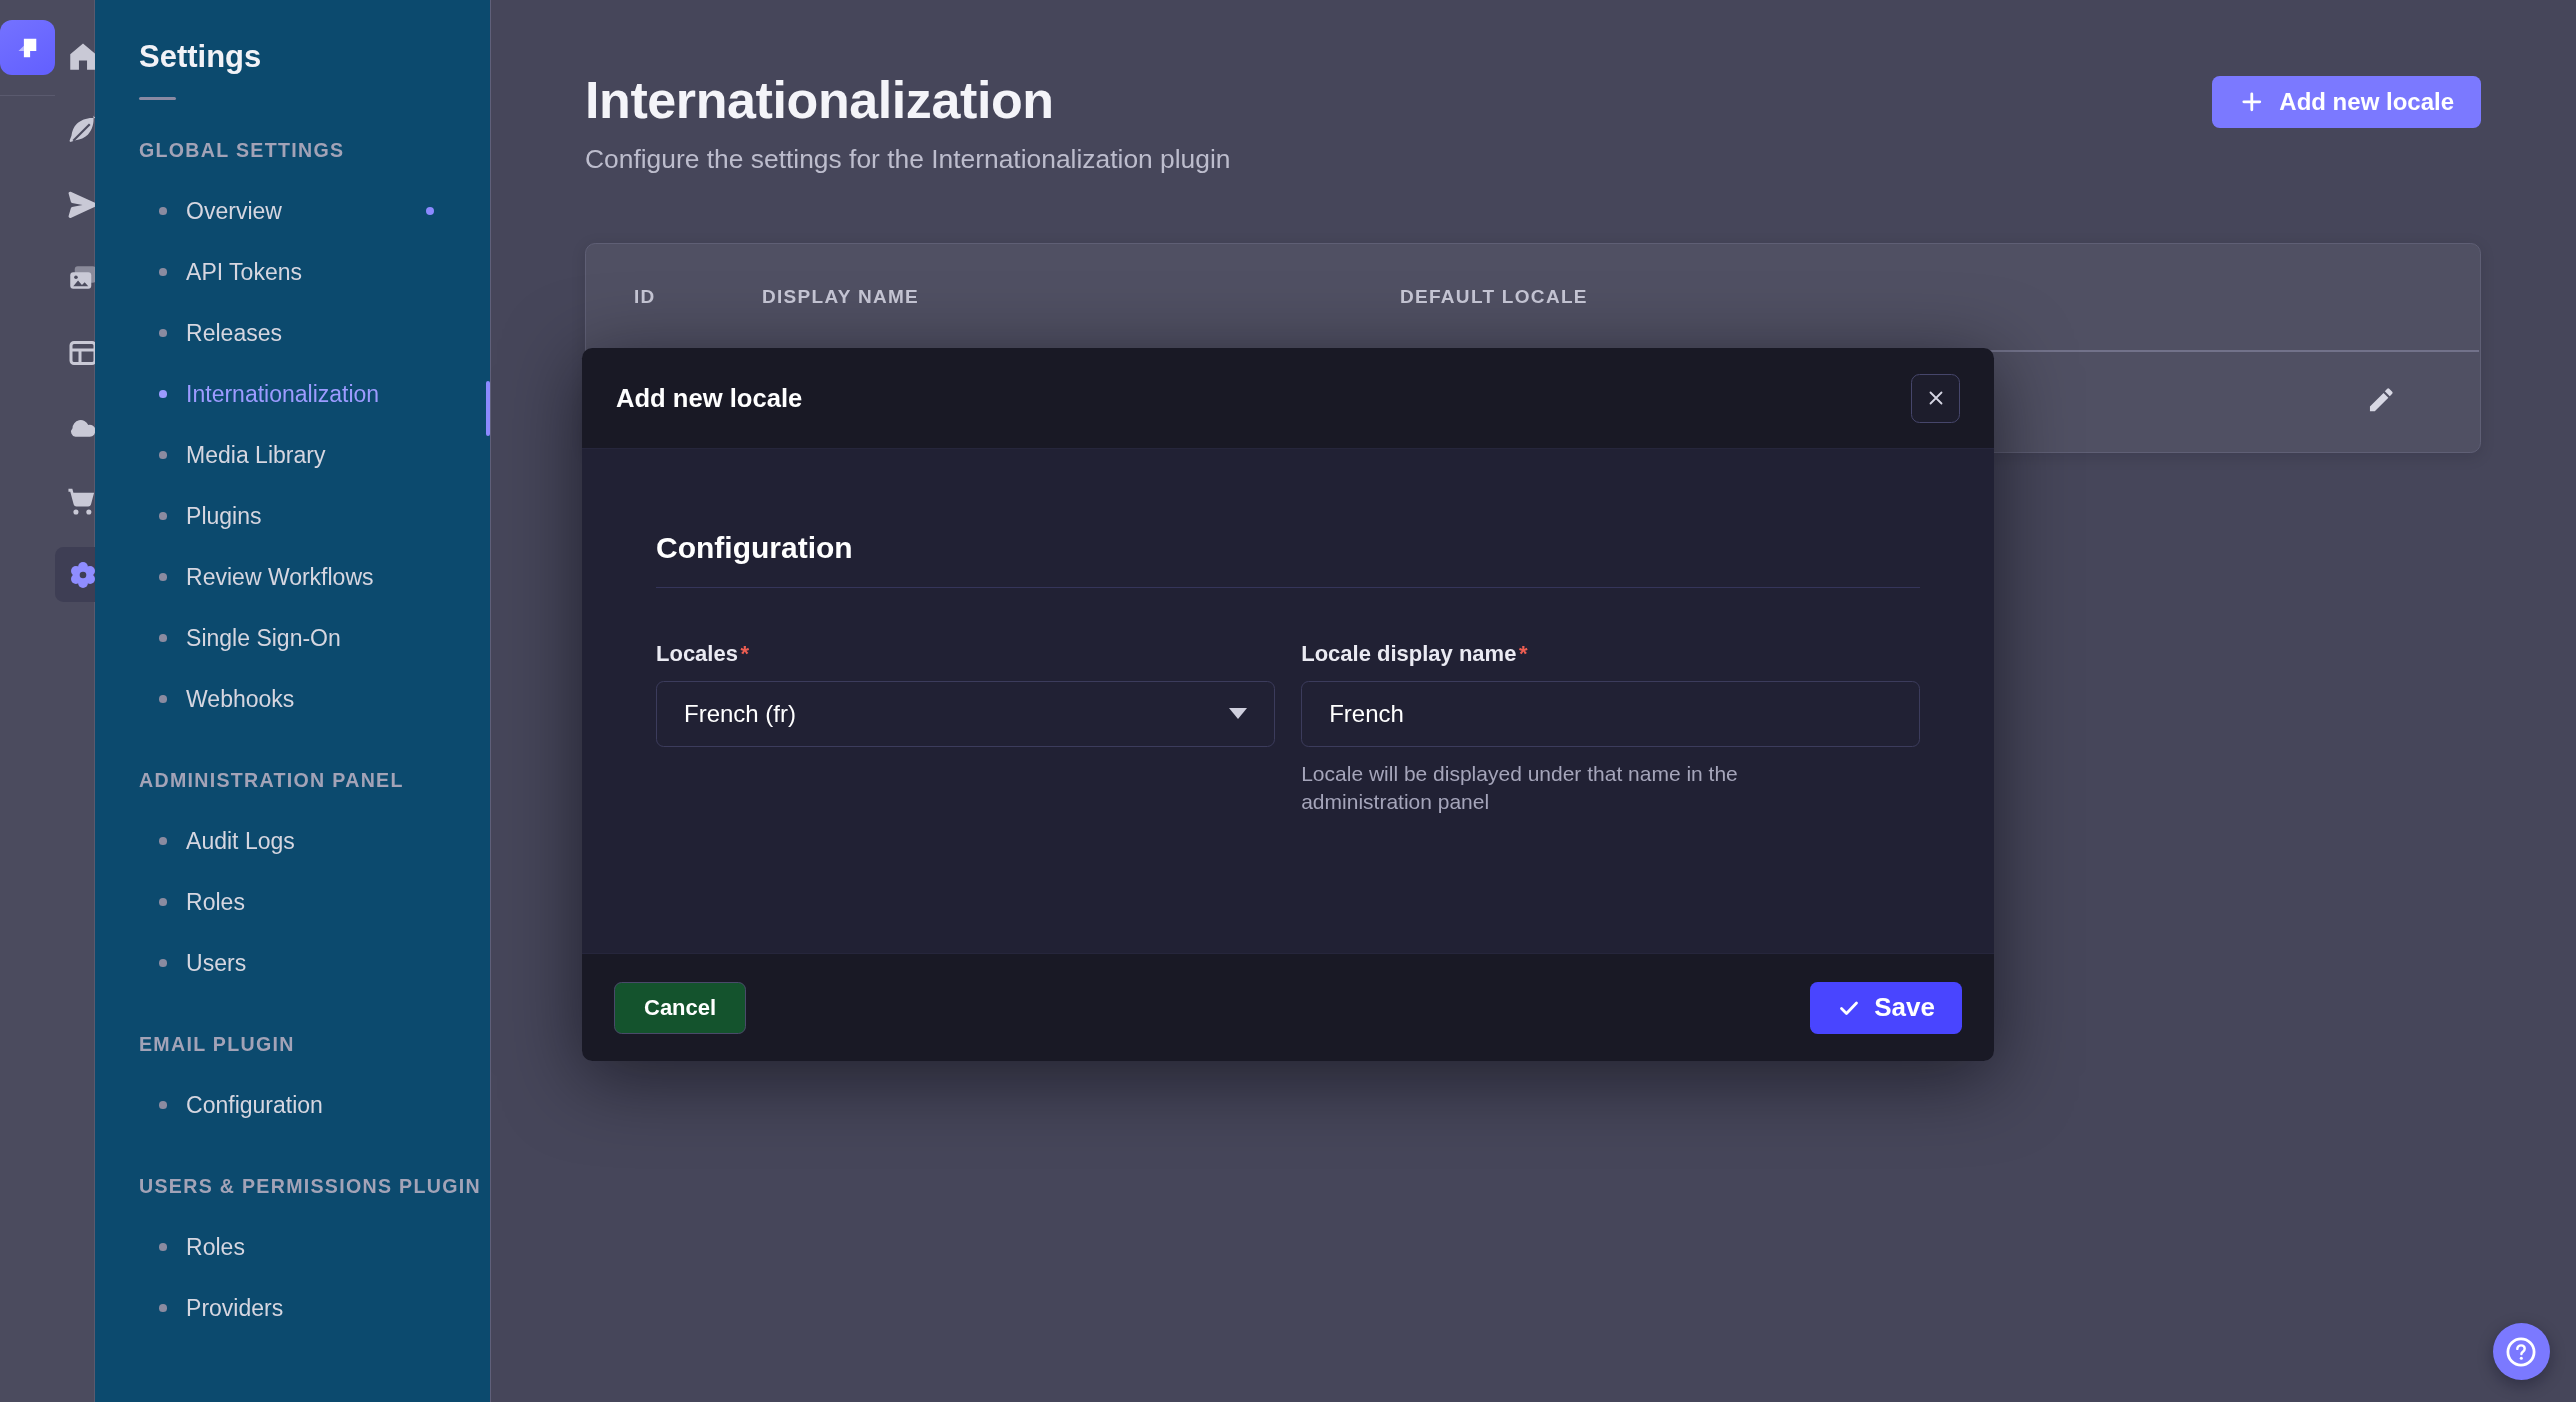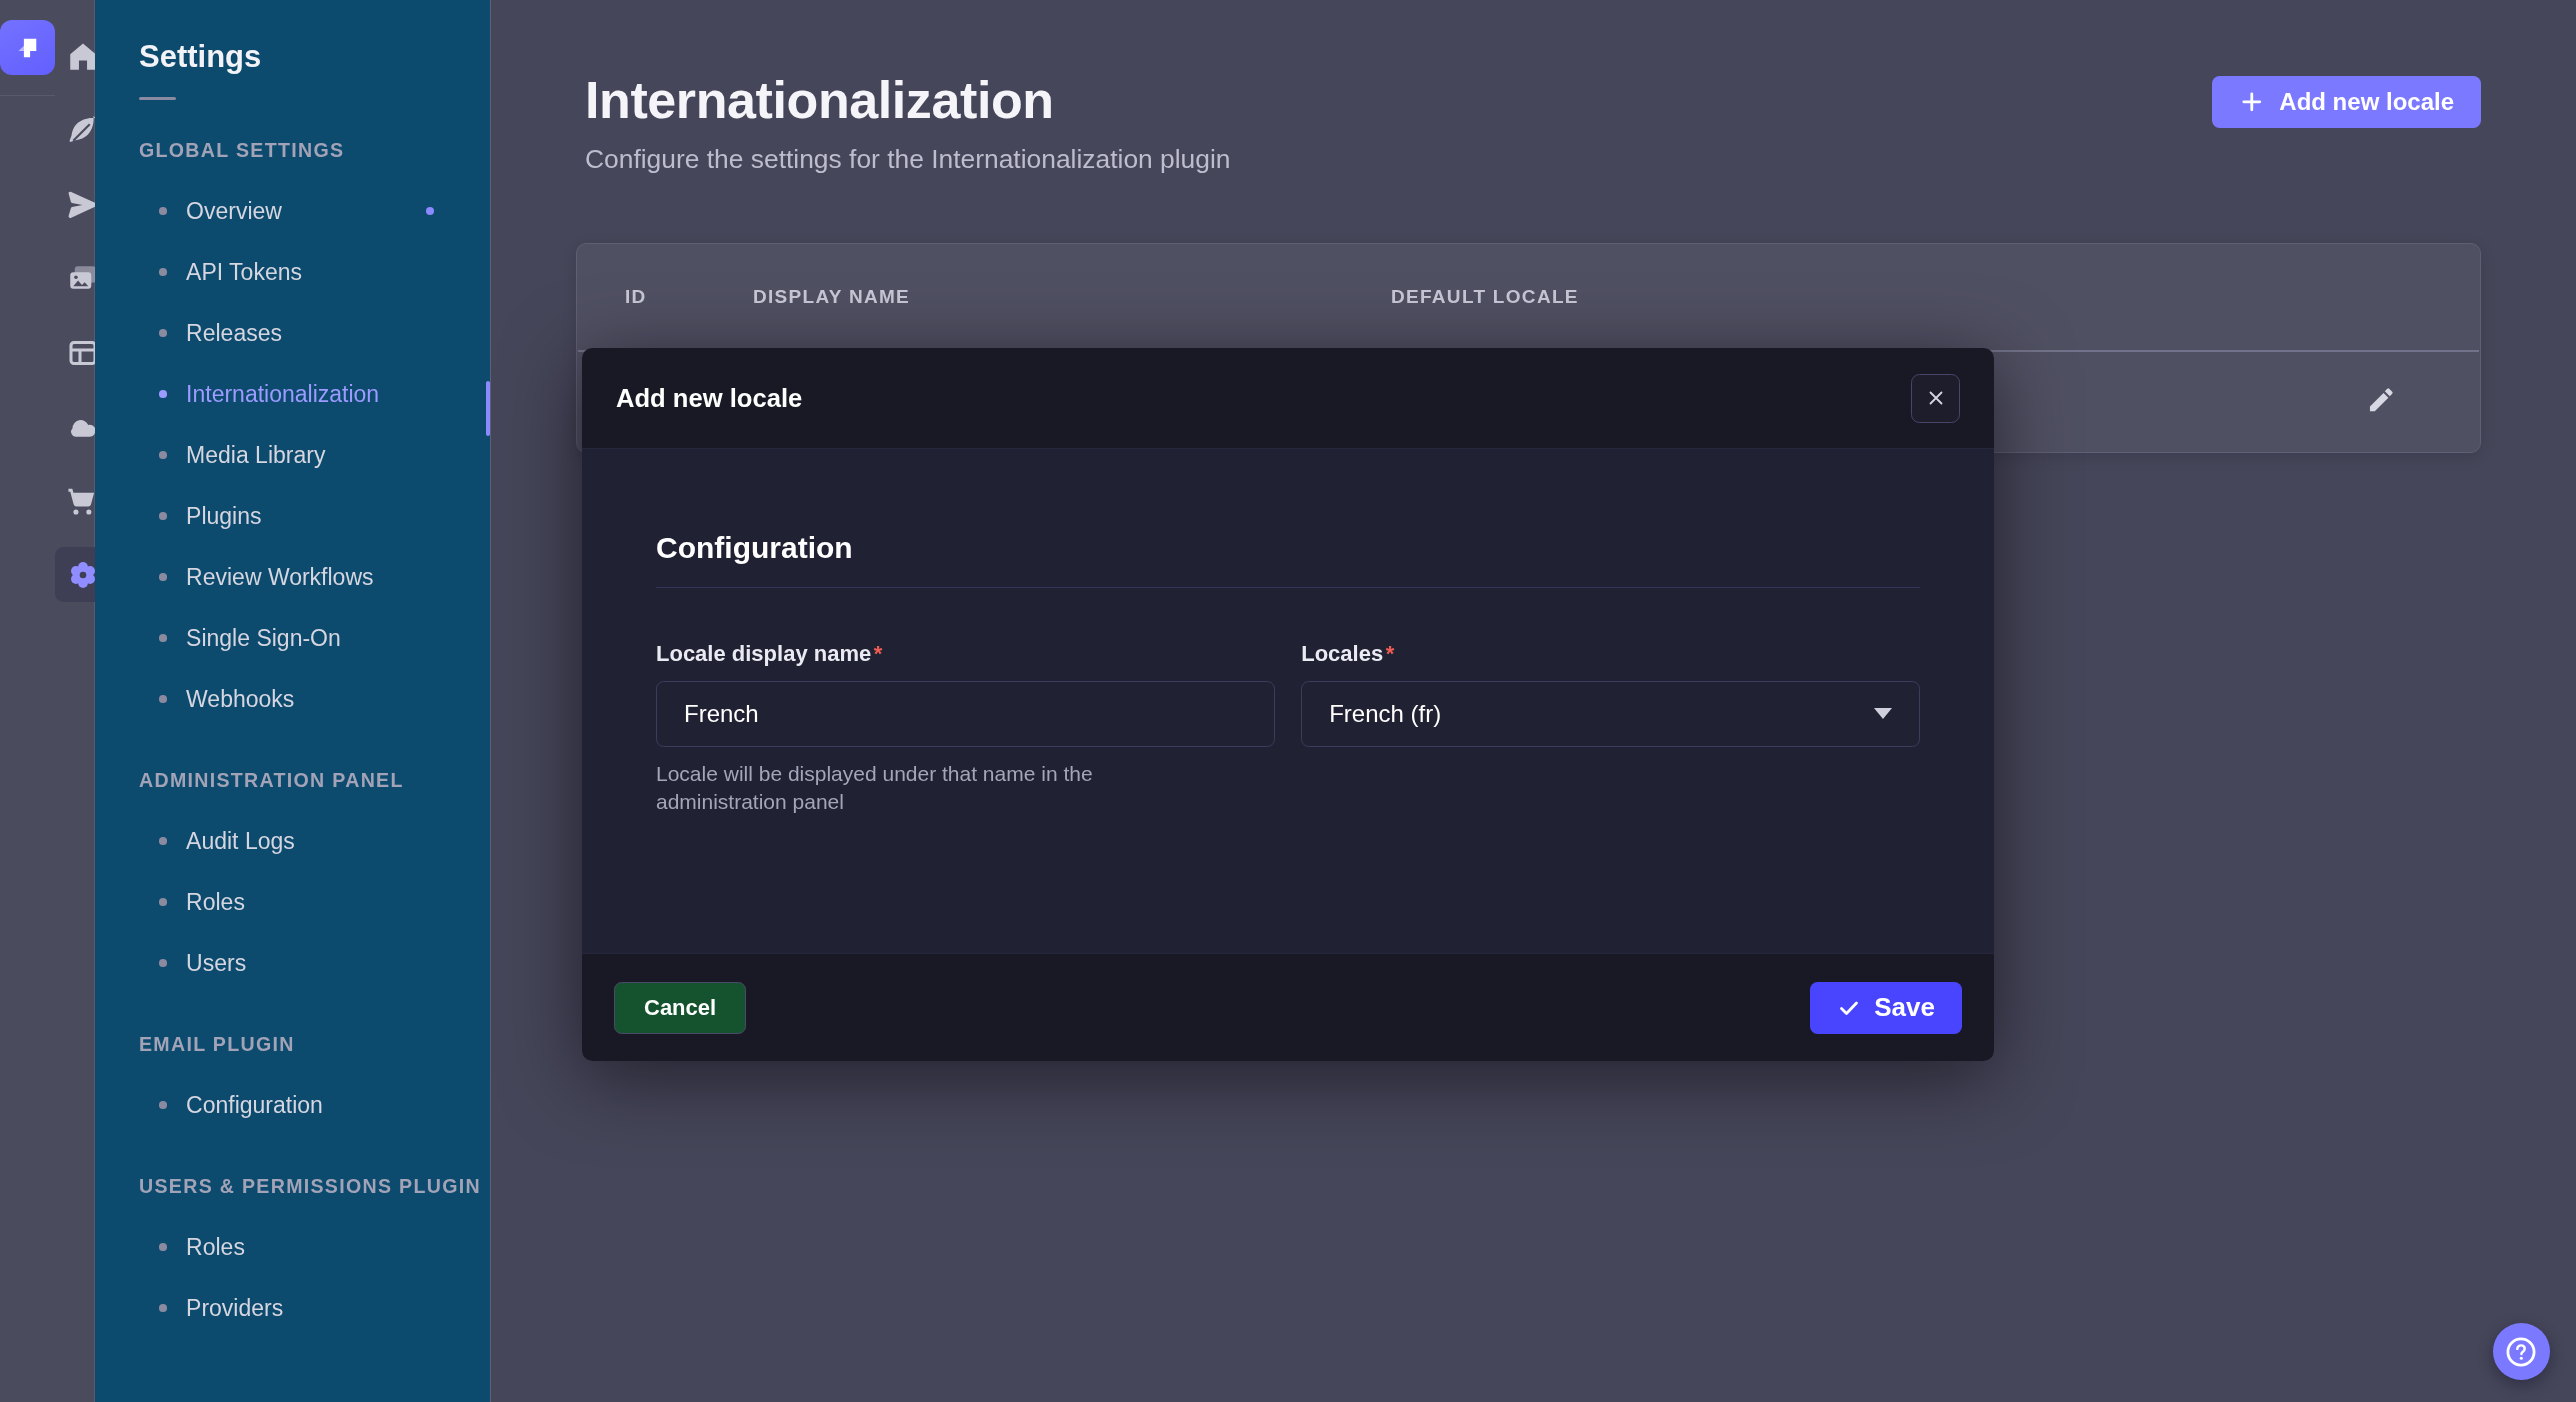--- a/index.html
+++ b/index.html
@@ -43,21 +43,21 @@
   
   .main{flex:1;position:relative;height:100%;}
   .page-header{position:absolute;left:94px;right:95px;top:70px;display:flex;justify-content:space-between;align-items:flex-start;}
   .page-title{font-size:52px;font-weight:bold;color:#f4f4f9;letter-spacing:-0.4px;margin:0;}
   .page-subtitle{margin-top:13.6px;font-size:26.4px;color:#bdbdcd;}
   .btn{display:inline-flex;align-items:center;justify-content:center;border:none;cursor:pointer;
        border-radius:7.7px;font-family:inherit;font-weight:bold;}
   .add-btn{height:52px;padding:0 27px;gap:14.5px;background:#7b79ff;color:#ffffff;font-size:24px;margin-top:6px;}
   .add-btn svg{width:25.6px;height:25.6px;}
 
-  .table-card{position:absolute;left:85px;right:95px;top:243px;height:210px;background:#505063;
+  .table-card{position:absolute;left:94px;right:95px;top:243px;height:210px;background:#505063;
               border:1.7px solid #5f5f75;border-radius:10.2px;box-sizing:border-box;box-shadow:0 3.4px 15.3px rgba(10,10,20,.12);}
   .table-head{height:106px;display:flex;align-items:center;padding:0 48px;}
   .th{font-size:19px;font-weight:bold;letter-spacing:1.3px;color:#c7c7d6;}
   .table-divider{height:1.7px;background:#72728a;margin:0 0.9px;}
   .table-row{height:99px;display:flex;align-items:center;justify-content:flex-end;padding:0 82px;}
   .row-edit{background:transparent;border:none;cursor:pointer;color:#d8d8e4;padding:0;}
   .row-edit svg{width:34px;height:34px;}
 
   
   .modal{position:absolute;left:582px;top:348px;width:1412px;height:713px;border-radius:10.2px;
@@ -290,30 +290,30 @@
       </button>
     </div>
 
     <div class="modal-body">
       <div class="config-row">
         <div class="config-title">Configuration</div>
       </div>
 
       <div class="form-grid">
         <div>
-          <label class="field-label"><span>Locale display name</span><span class="req">*</span></label>
-          <input class="text-input" type="text" value="French" style="">
-          <div class="hint">Locale will be displayed under that name in the administration panel</div>
-        </div>
-        <div>
           <label class="field-label"><span>Locales</span><span class="req">*</span></label>
           <div class="control select-control">
             <span class="value">French (fr)</span>
             <span class="chevron-down"></span>
           </div>
+        </div>
+        <div>
+          <label class="field-label"><span>Locale display name</span><span class="req">*</span></label>
+          <input class="text-input" type="text" value="French" style="">
+          <div class="hint">Locale will be displayed under that name in the administration panel</div>
         </div>
       </div>
     </div>
 
     <div class="modal-footer">
       <button class="btn cancel-btn">Cancel</button>
       <button class="btn save-btn">
         <svg viewBox="0 0 24 24">
           <path d="M4.5 12.5l5 5 10-10.5" stroke="#ffffff" stroke-width="2.8" fill="none" stroke-linecap="round" stroke-linejoin="round"></path>
         </svg>

